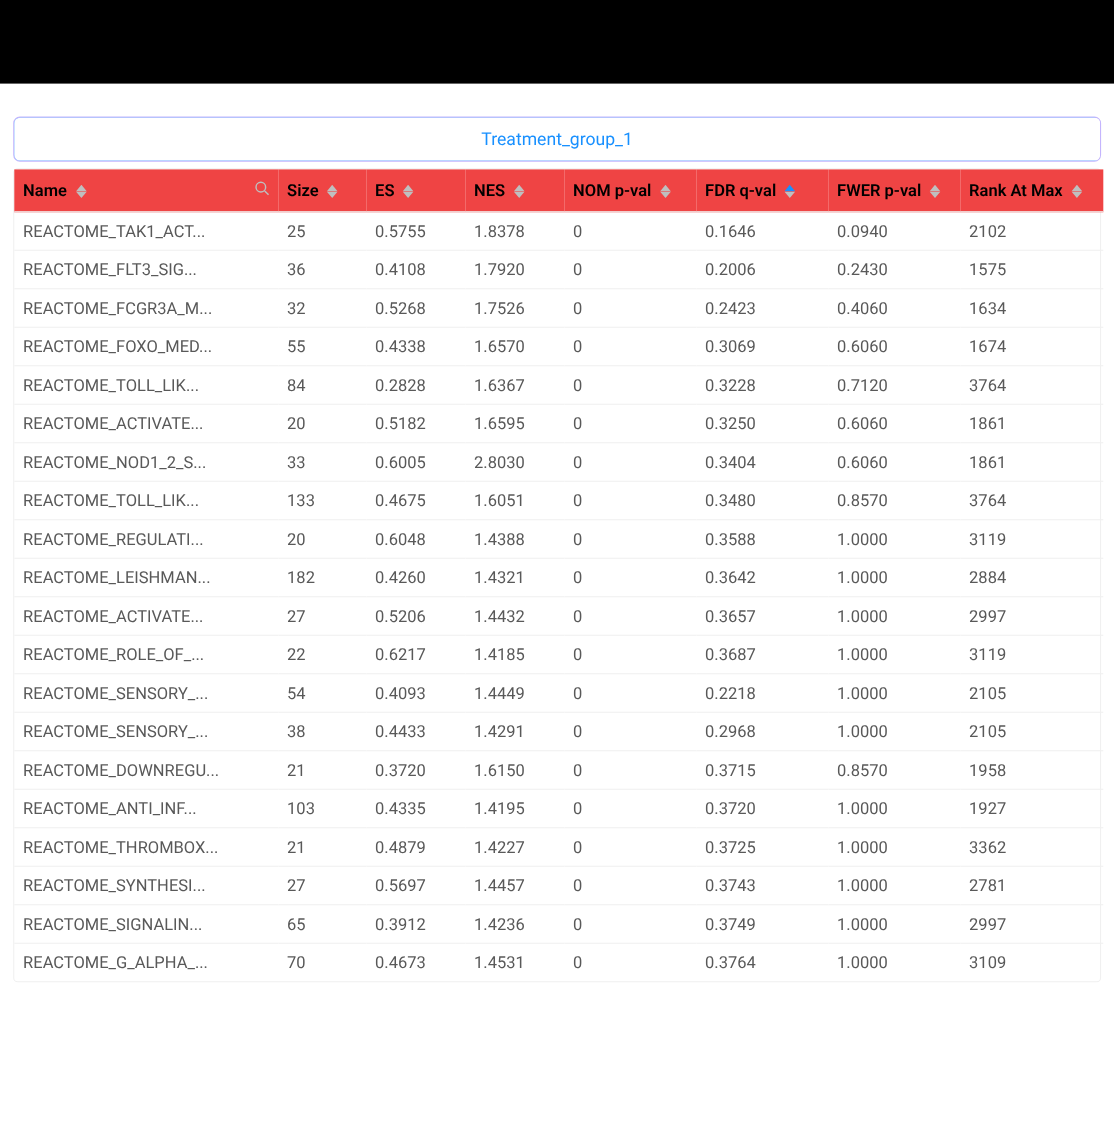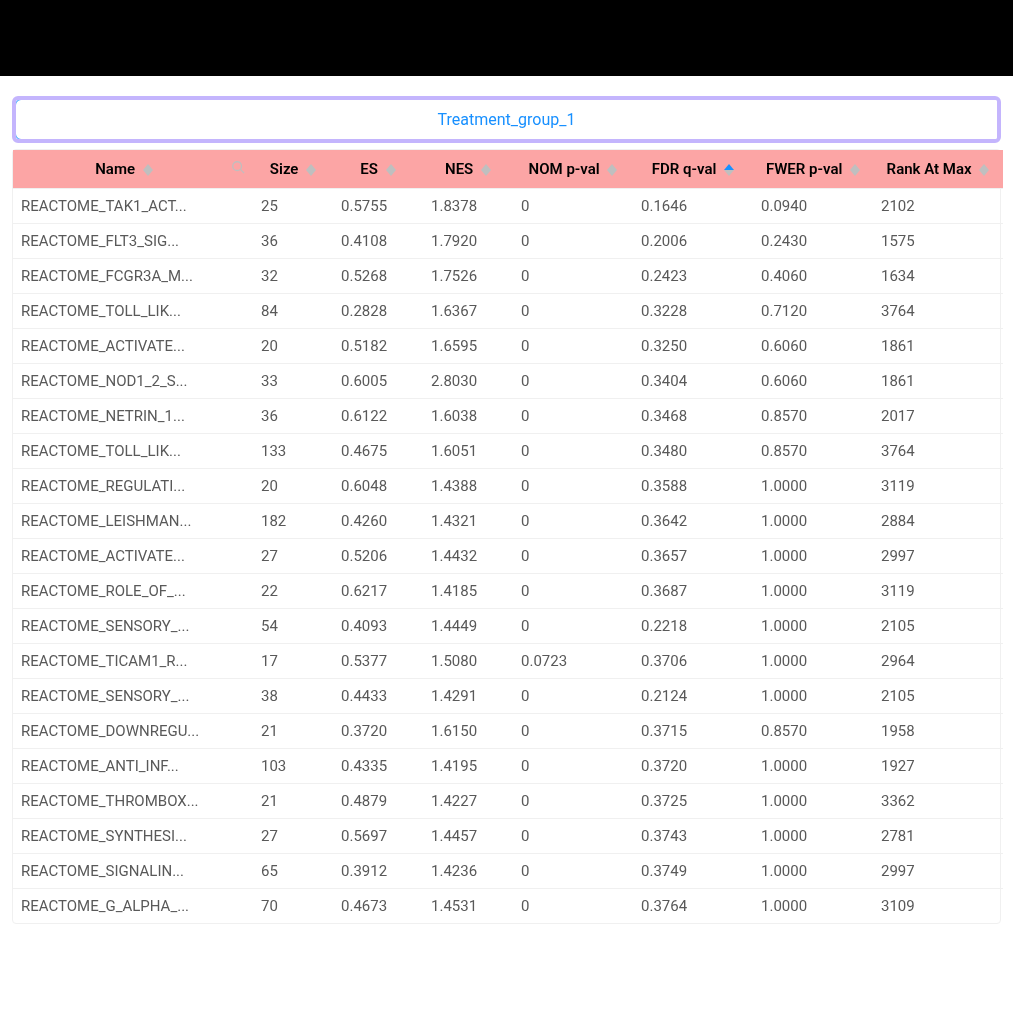--- a/index.html
+++ b/index.html
@@ -15,24 +15,24 @@
     height: 76px;
     background: #000;
     position: relative;
   }
   .content {
     padding: 6px 12px 12px 12px;
   }
   .tabs {
     display: flex;
     width: 100%;
-    border: 4px solid #c4b5fd;
+    border: 1px solid #c4b5fd;
     border-radius: 6px;
     overflow: hidden;
-    margin-top: 14px;
+    margin-top: 24px;
   }
   .tab {
     flex: 1;
     text-align: center;
     padding: 10px 0;
     font-size: 16px;
     cursor: pointer;
     color: #595959;
     background: #fff;
   }
@@ -48,27 +48,27 @@
     border-radius: 4px;
     margin-top: 6px;
   }
   table {
     width: 100%;
     border-collapse: collapse;
     table-layout: fixed;
     font-size: 15px;
   }
   thead th {
-    text-align: center;
+    text-align: left;
     font-weight: 600;
     padding: 10px 8px;
     color: #000;
     border-bottom: 1px solid #f0f0f0;
     white-space: nowrap;
-    background:#fca5a5;
+    background:#ef4444;
   }
   tbody td {
     padding: 8px 8px;
     color: #595959;
     border-bottom: 1px solid #f0f0f0;
     white-space: nowrap;
     overflow: hidden;
     text-overflow: ellipsis;
   }
   tbody tr:last-child td { border-bottom: none; }
@@ -243,20 +243,30 @@
             <td>REACTOME_FCGR3A_M...</td>
             <td>32</td>
             <td>0.5268</td>
             <td>1.7526</td>
             <td>0</td>
             <td>0.2423</td>
             <td>0.4060</td>
             <td>1634</td>
           </tr>
           <tr>
+            <td>REACTOME_FOXO_MED...</td>
+            <td>55</td>
+            <td>0.4338</td>
+            <td>1.6570</td>
+            <td>0</td>
+            <td>0.3069</td>
+            <td>0.6060</td>
+            <td>1674</td>
+          </tr>
+          <tr>
             <td>REACTOME_TOLL_LIK...</td>
             <td>84</td>
             <td>0.2828</td>
             <td>1.6367</td>
             <td>0</td>
             <td>0.3228</td>
             <td>0.7120</td>
             <td>3764</td>
           </tr>
           <tr>
@@ -273,30 +283,20 @@
             <td>REACTOME_NOD1_2_S...</td>
             <td>33</td>
             <td>0.6005</td>
             <td>2.8030</td>
             <td>0</td>
             <td>0.3404</td>
             <td>0.6060</td>
             <td>1861</td>
           </tr>
           <tr>
-            <td>REACTOME_NETRIN_1...</td>
-            <td>36</td>
-            <td>0.6122</td>
-            <td>1.6038</td>
-            <td>0</td>
-            <td>0.3468</td>
-            <td>0.8570</td>
-            <td>2017</td>
-          </tr>
-          <tr>
             <td>REACTOME_TOLL_LIK...</td>
             <td>133</td>
             <td>0.4675</td>
             <td>1.6051</td>
             <td>0</td>
             <td>0.3480</td>
             <td>0.8570</td>
             <td>3764</td>
           </tr>
           <tr>
@@ -343,36 +343,26 @@
             <td>REACTOME_SENSORY_...</td>
             <td>54</td>
             <td>0.4093</td>
             <td>1.4449</td>
             <td>0</td>
             <td>0.2218</td>
             <td>1.0000</td>
             <td>2105</td>
           </tr>
           <tr>
-            <td>REACTOME_TICAM1_R...</td>
-            <td>17</td>
-            <td>0.5377</td>
-            <td>1.5080</td>
-            <td>0.0723</td>
-            <td>0.3706</td>
-            <td>1.0000</td>
-            <td>2964</td>
-          </tr>
-          <tr>
             <td>REACTOME_SENSORY_...</td>
             <td>38</td>
             <td>0.4433</td>
             <td>1.4291</td>
             <td>0</td>
-            <td>0.2124</td>
+            <td>0.2968</td>
             <td>1.0000</td>
             <td>2105</td>
           </tr>
           <tr>
             <td>REACTOME_DOWNREGU...</td>
             <td>21</td>
             <td>0.3720</td>
             <td>1.6150</td>
             <td>0</td>
             <td>0.3715</td>

